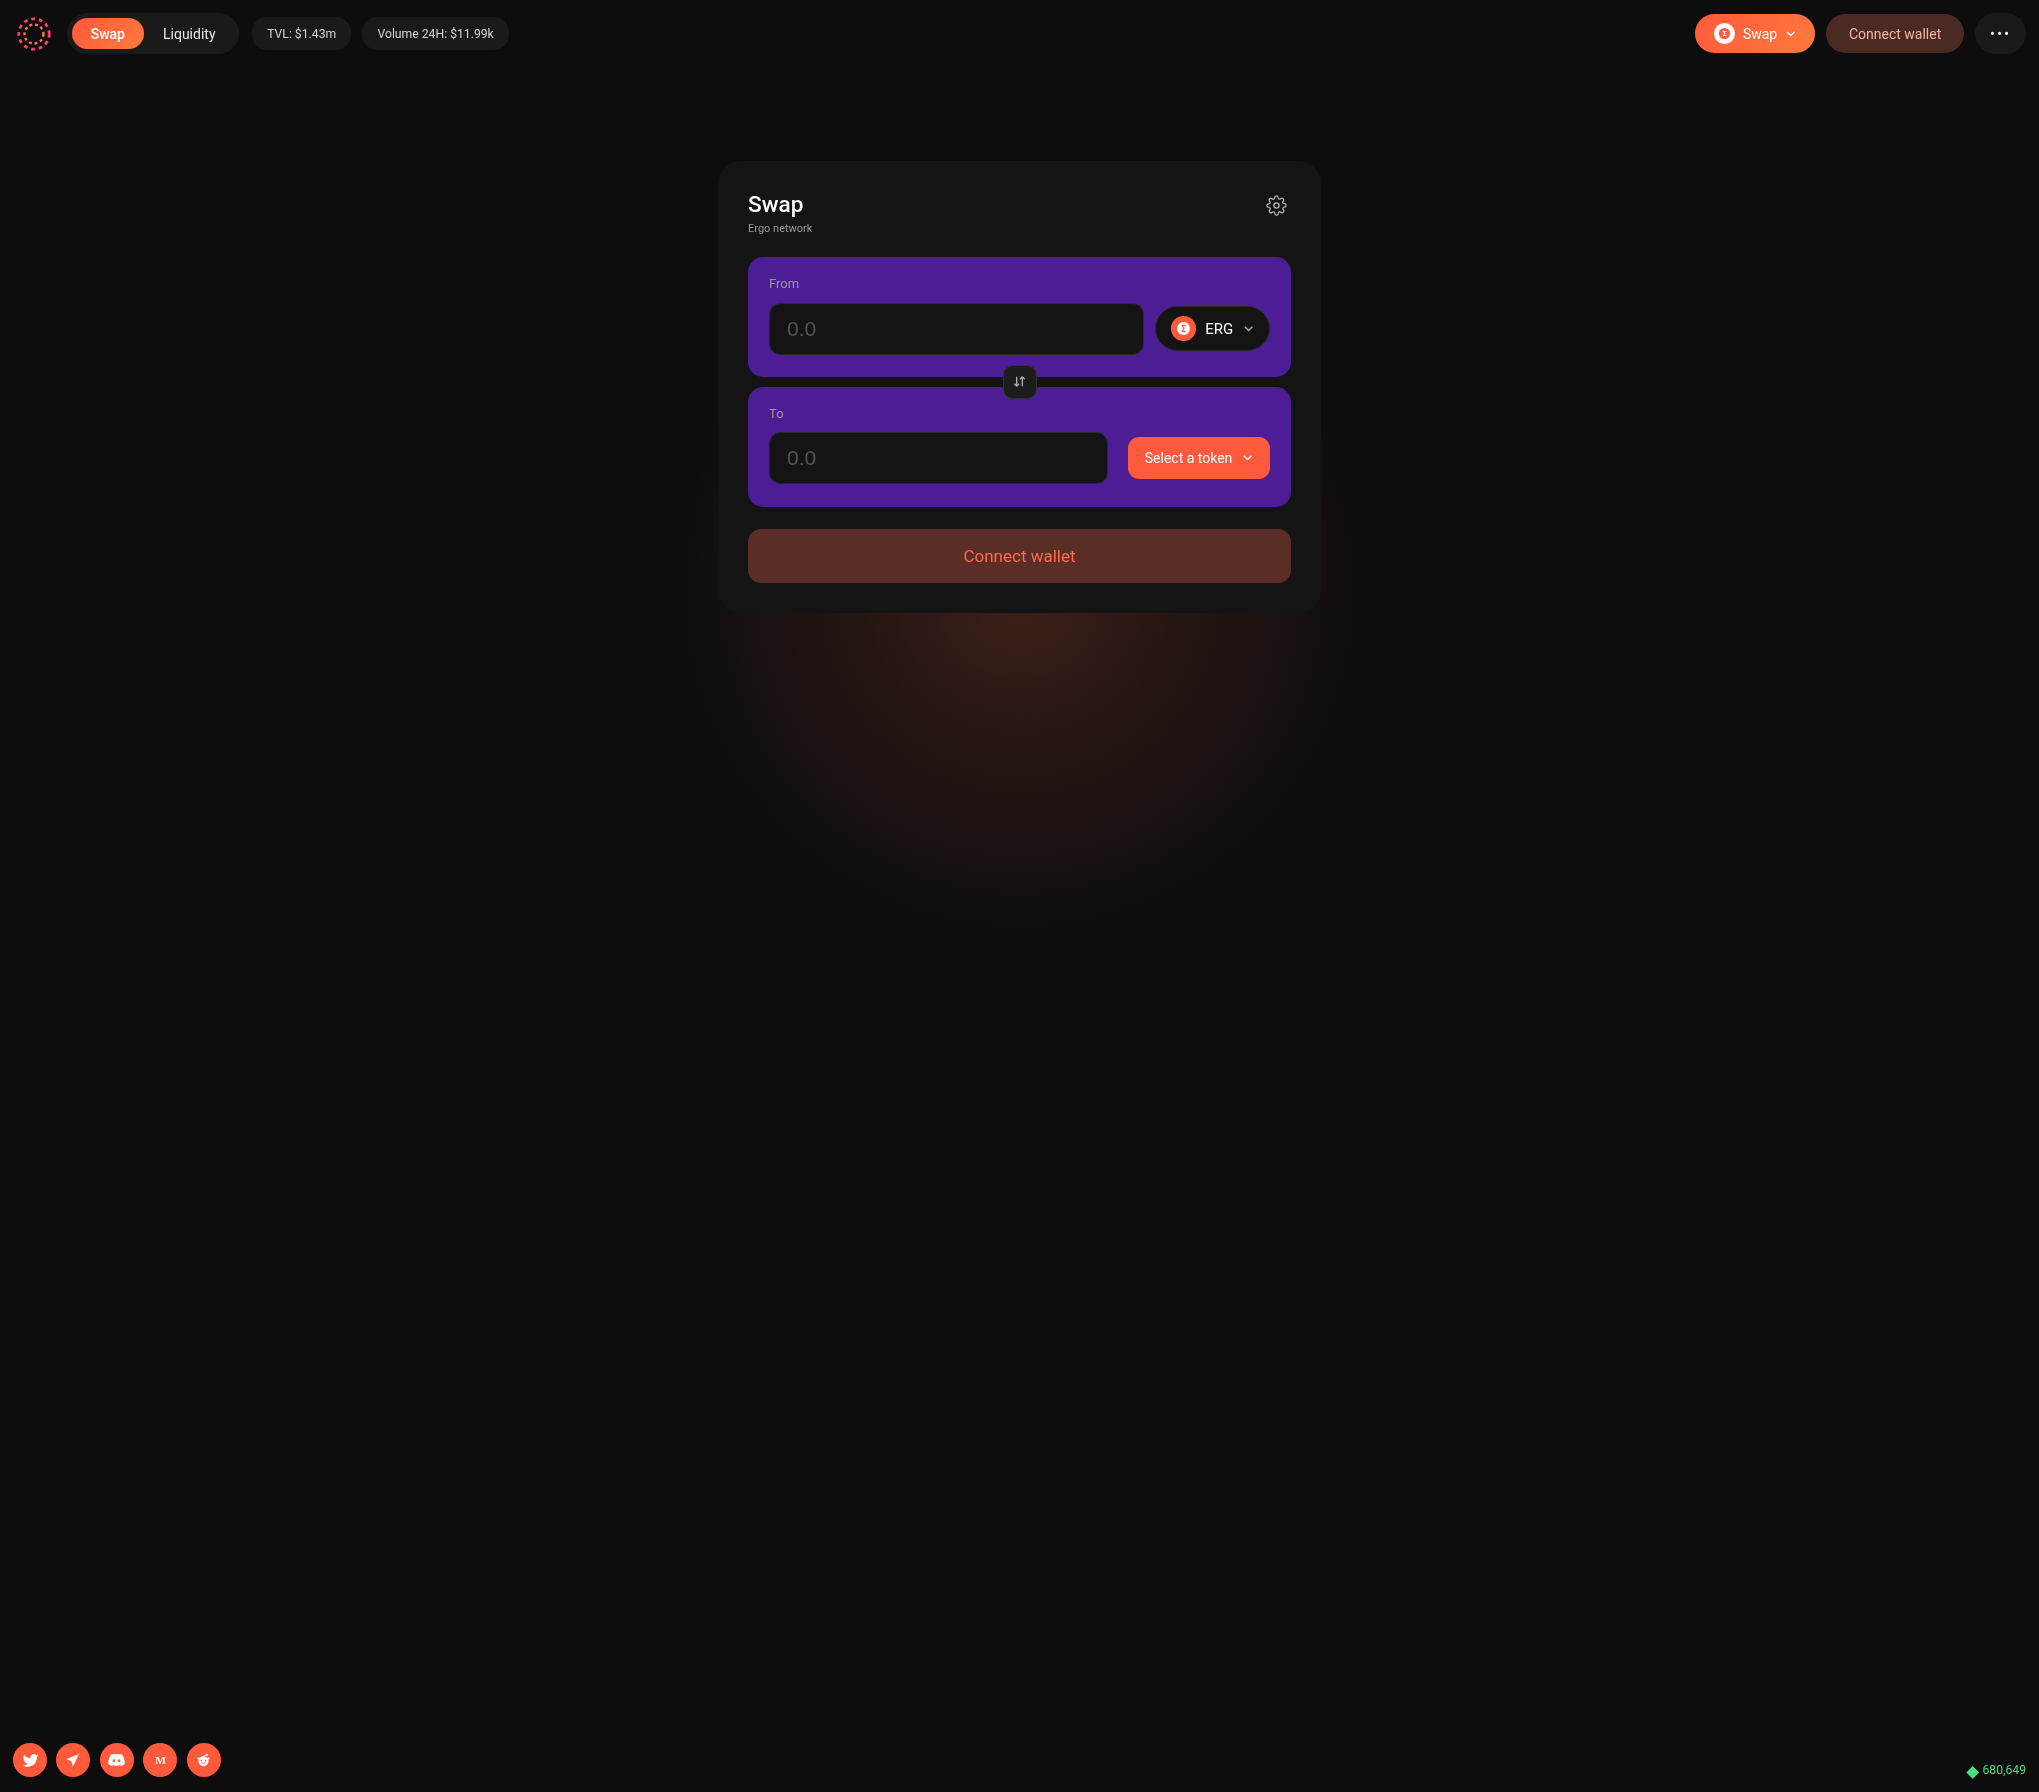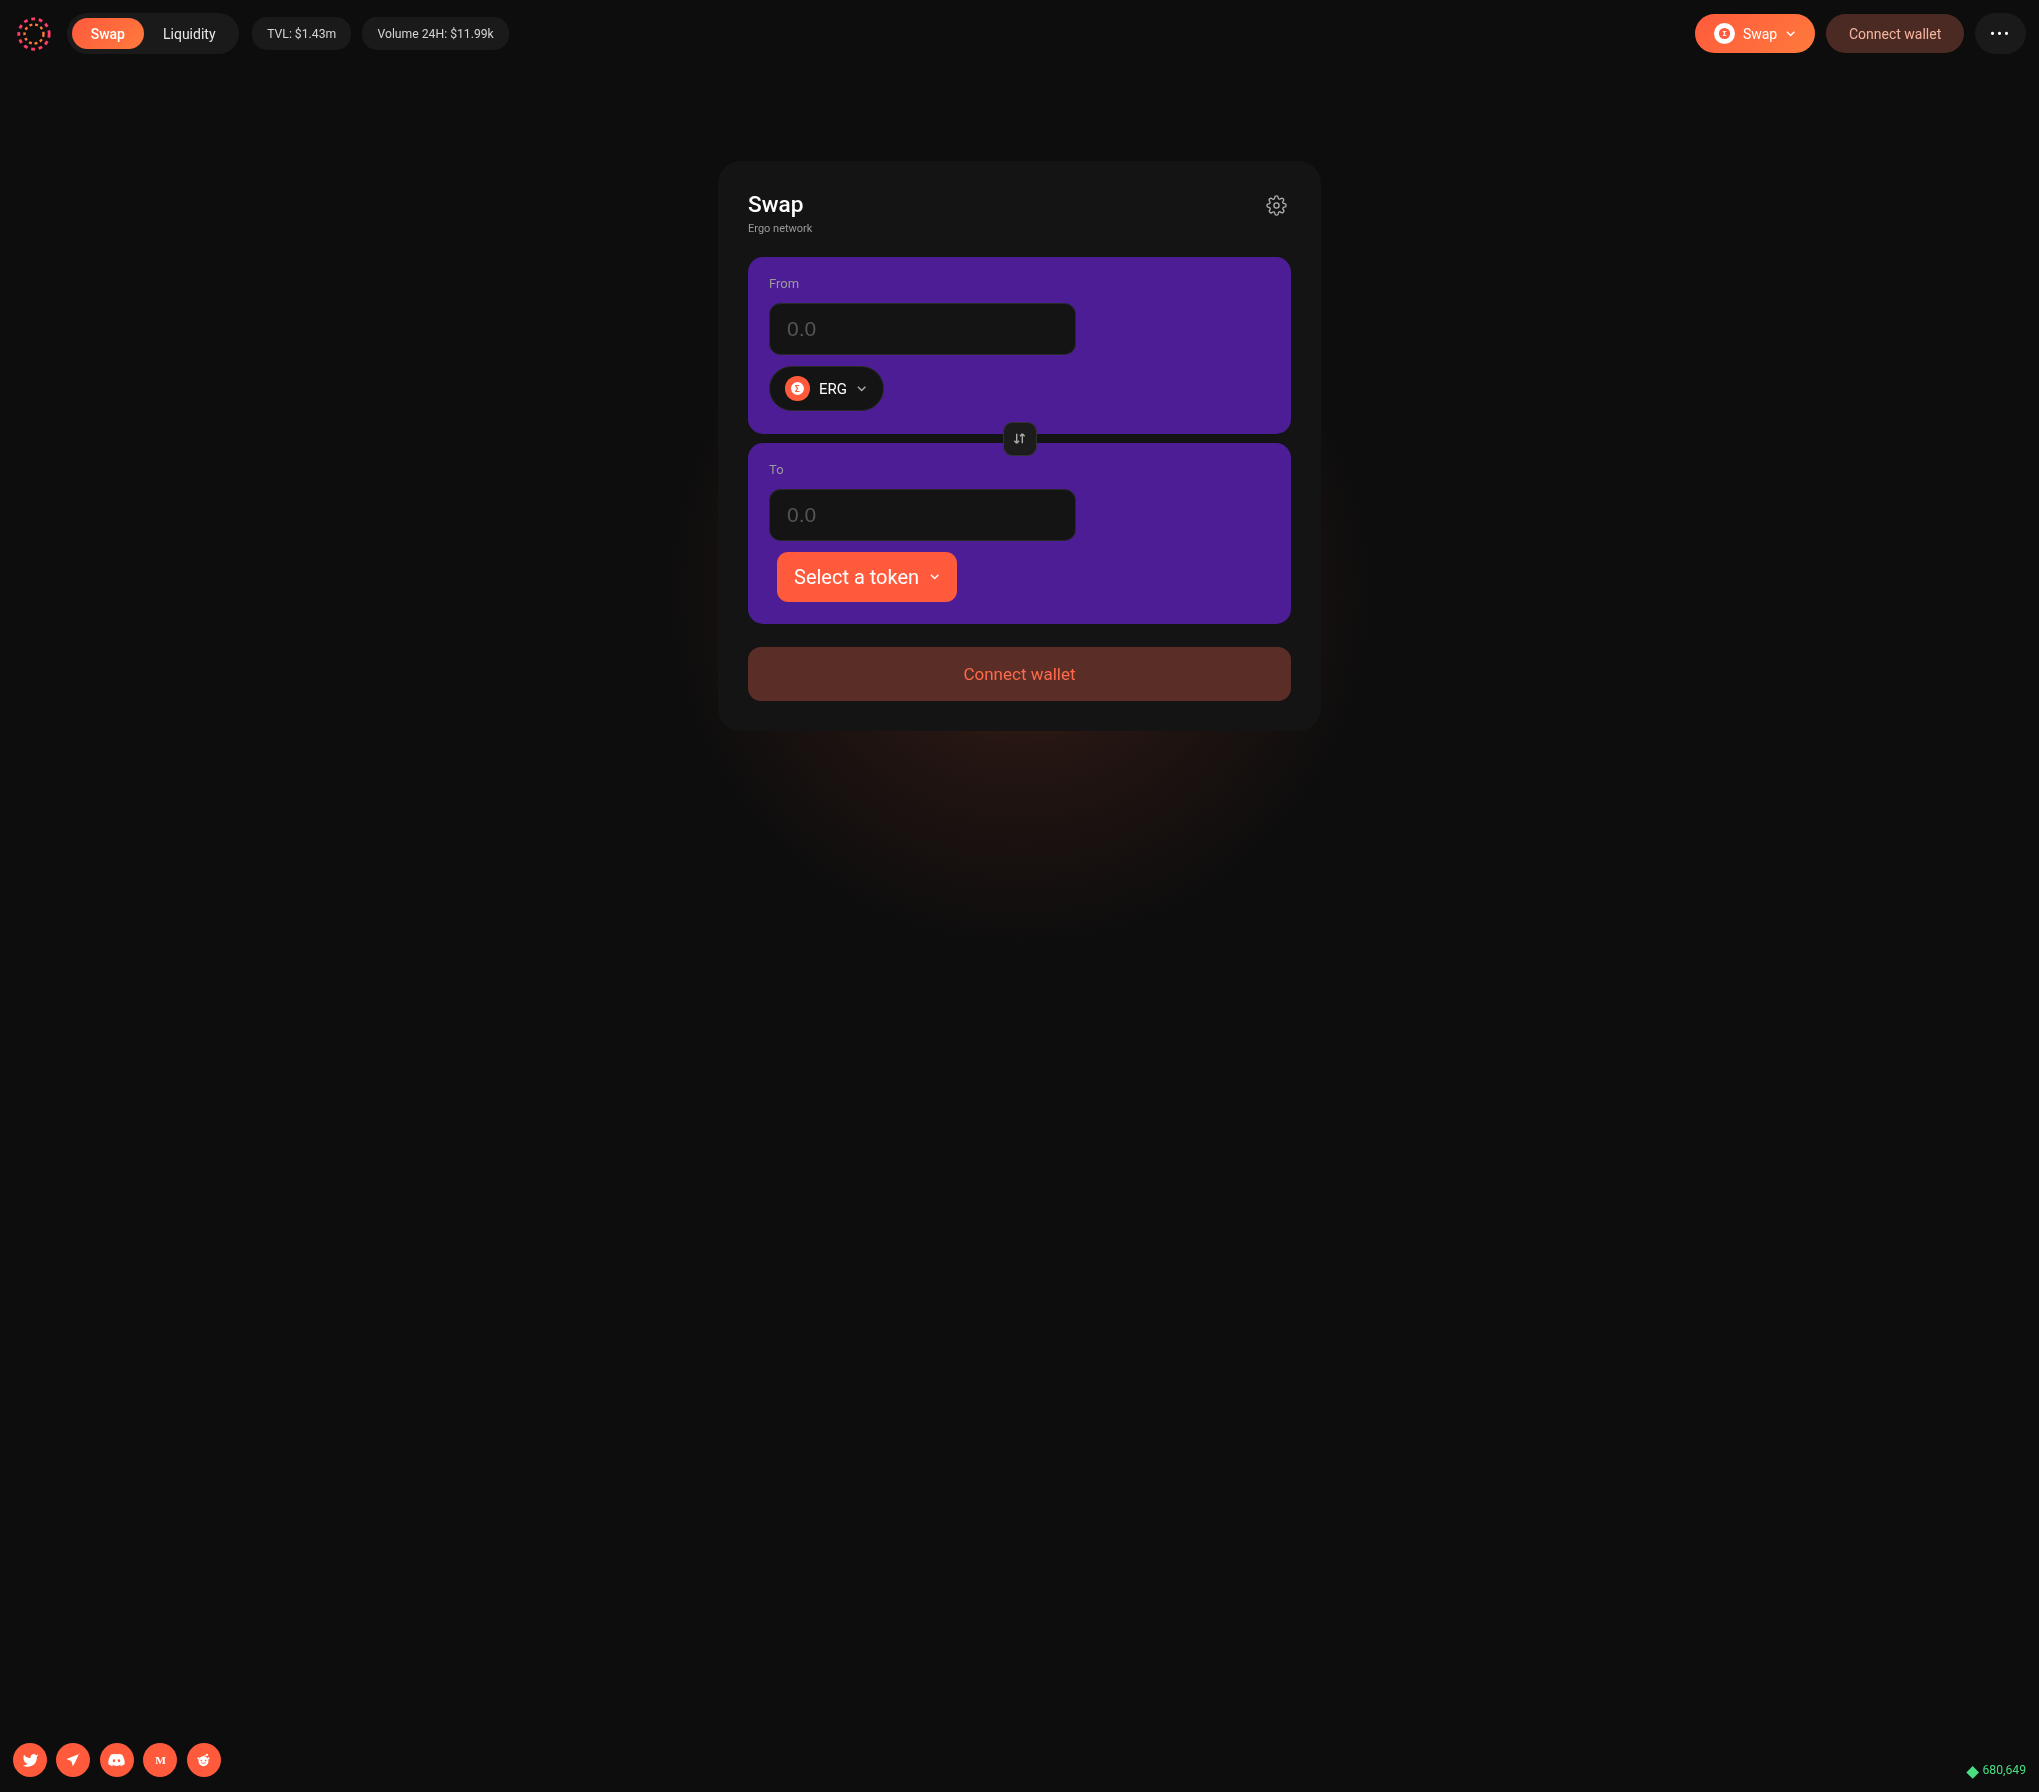--- a/index.html
+++ b/index.html
@@ -182,22 +182,21 @@
     
     .swap-box-label {
       font-size: 13px;
       color: #9a9a9a;
       margin-bottom: 11.3px;
     }
     
     .swap-row {
       display: flex;
       gap: 11.3px;
-      align-items: flex-start;
-      flex-direction: column;
+      align-items: center;
     }
     
     .amount-input {
       flex: 1;
       background: #141414;
       border: 0.9px solid #2a2a2a;
       border-radius: 11.3px;
       padding: 13px 17px;
       font-size: 21px;
       color: #fff;
@@ -249,21 +248,21 @@
     }
     
     .select-token-btn {
       display: flex;
       align-items: center;
       gap: 9.4px;
       background: #ff5a3c;
       border-radius: 11.3px;
       padding: 13px 17px;
       cursor: pointer;
-      font-size: 20px;
+      font-size: 14px;
       color: #fff;
       white-space: nowrap;
       margin-left: 8px;
     }
     
     .swap-direction-wrapper {
       position: relative;
       height: 9.4px;
     }
     

